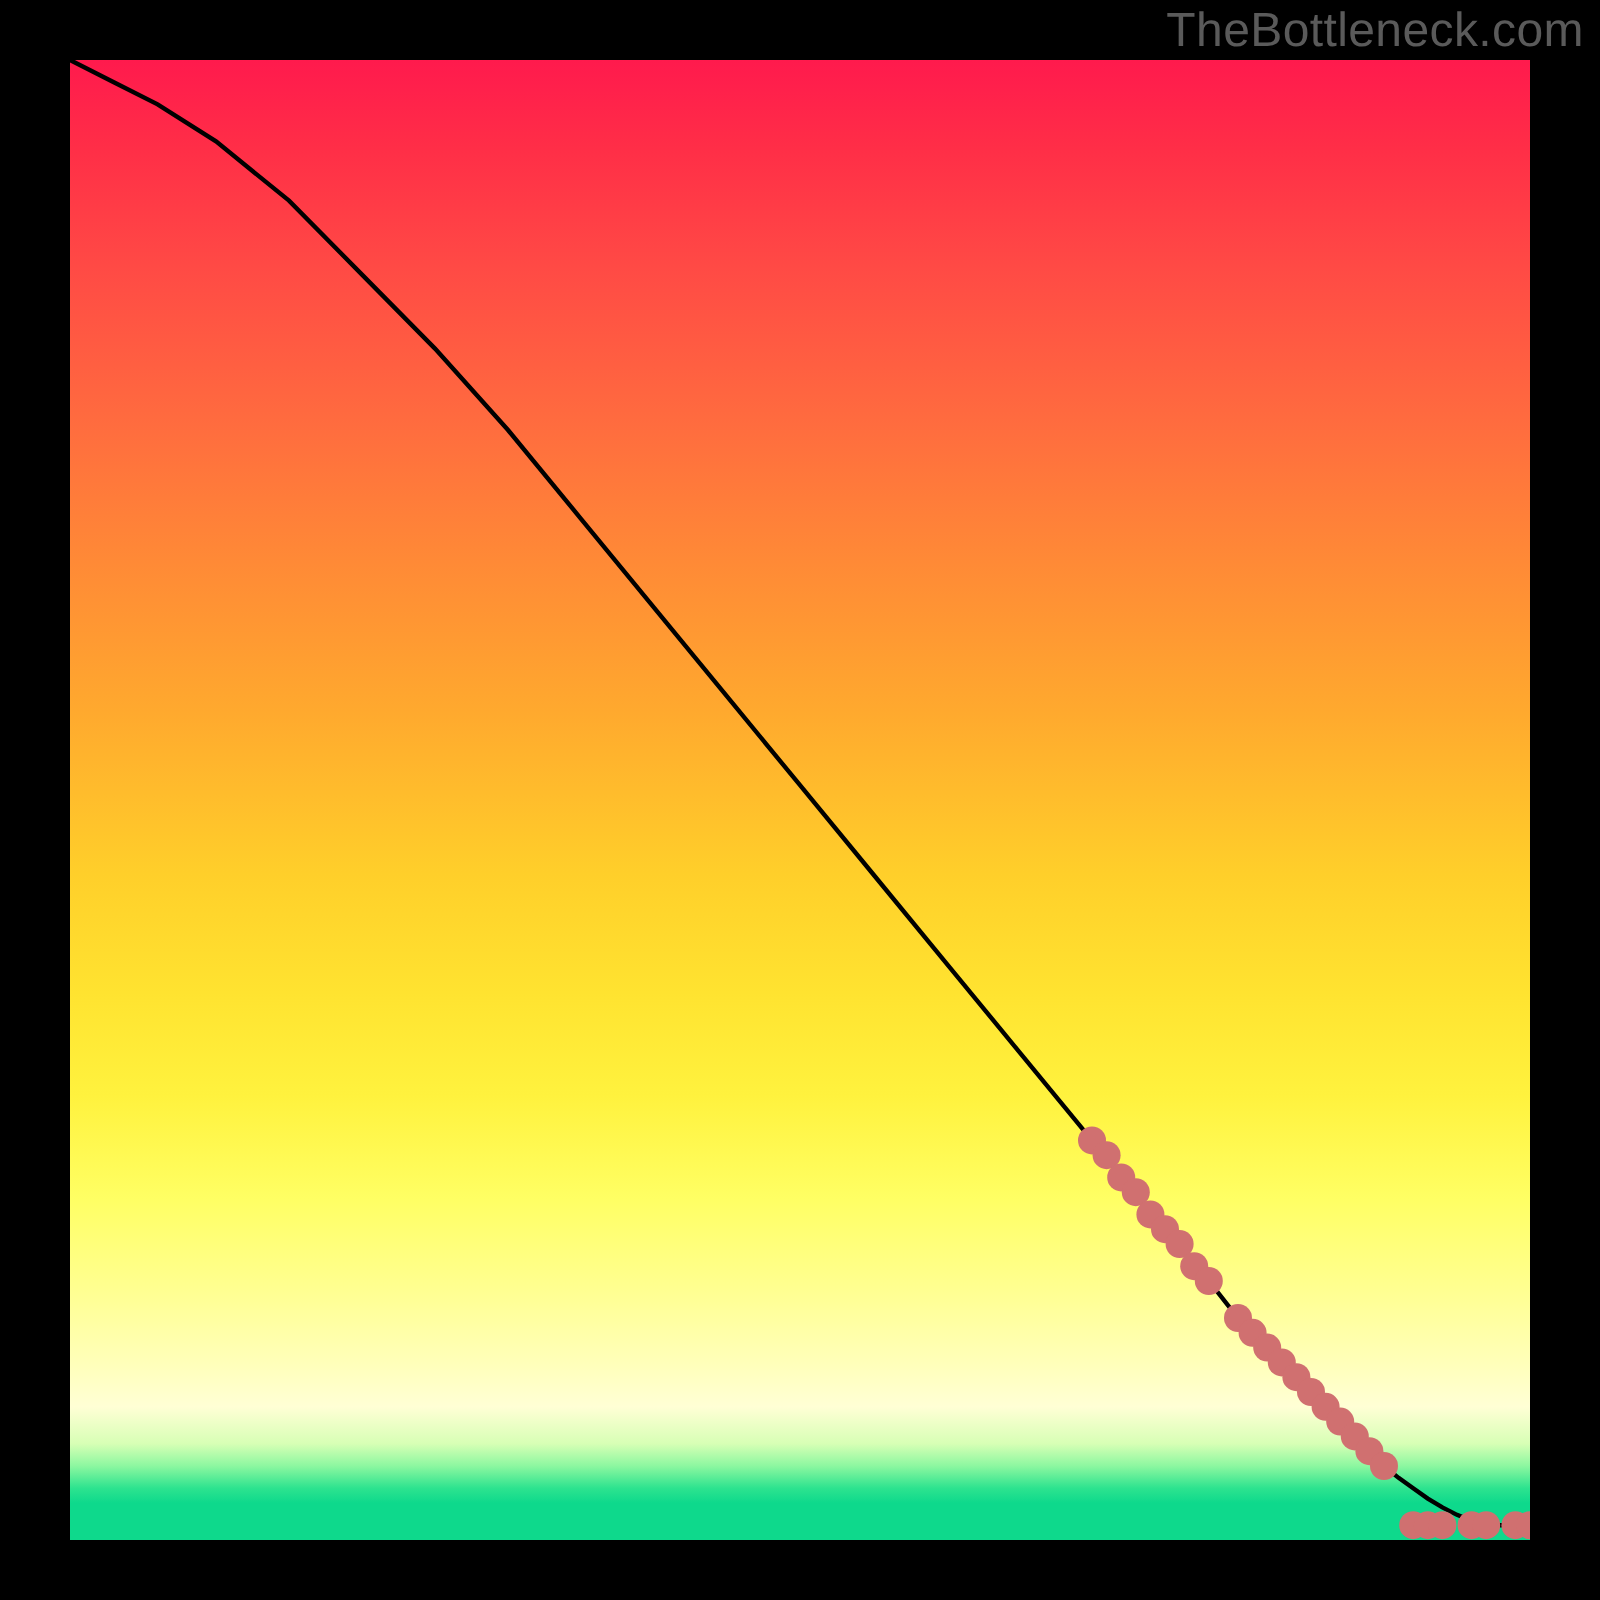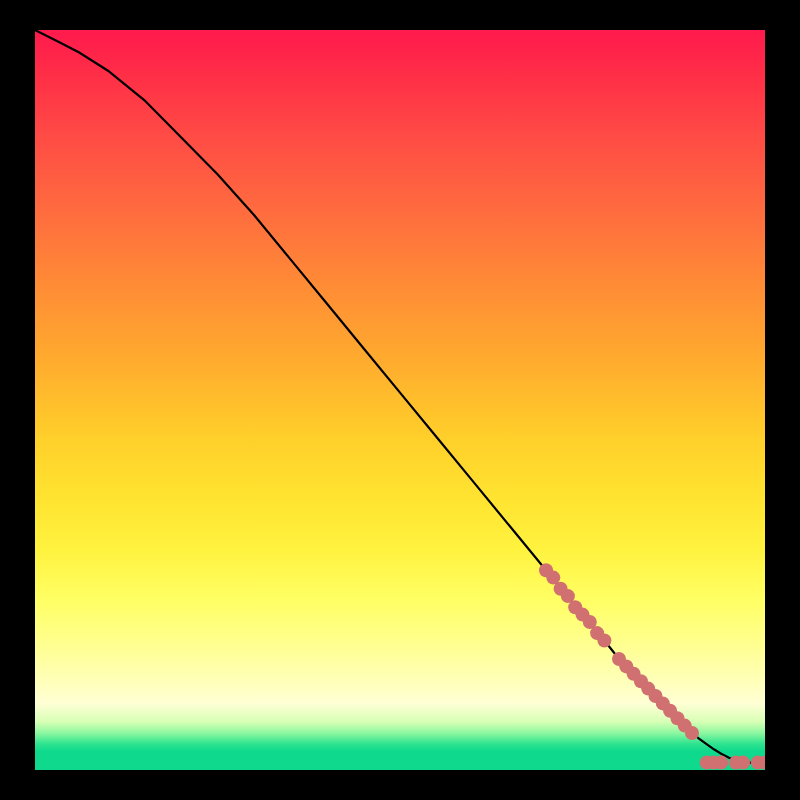--- a/index.html
+++ b/index.html
@@ -61,20 +61,21 @@
     top: 0;
     width: 730px;
     height: 740px;
   }
 </style>
 </head>
 <body>
 
 <div class="frame">
 
+  <div class="watermark">TheBottleneck.com</div>
 
   <div class="plot-area">
     <svg class="overlay" viewBox="0 0 730 740" preserveAspectRatio="none">
       <path id="curve-path" fill="none" stroke="#000" stroke-width="2.2" d="M0.00 0.00 L21.90 11.10 L43.80 22.20 L73.00 40.70 L109.50 70.30 L146.00 107.30 L182.50 144.30 L219.00 185.00 L255.50 229.40 L292.00 273.80 L328.50 318.20 L365.00 362.60 L401.50 407.00 L438.00 451.40 L474.50 495.80 L511.00 540.20 L547.50 584.60 L569.40 610.50 L584.00 629.00 L598.60 643.80 L613.20 658.60 L627.80 673.40 L642.40 688.20 L657.00 703.00 L664.30 708.92 L671.60 714.10 L678.90 719.28 L686.20 723.72 L693.50 727.42 L700.80 730.38 L708.10 732.60 L715.40 732.60 L722.70 732.60 L730.00 732.60"></path>
       <g id="marker-group">
           <circle cx="511.00" cy="540.20" r="7" fill="#d07070"></circle>
           <circle cx="518.30" cy="547.60" r="7" fill="#d07070"></circle>
           <circle cx="525.60" cy="558.70" r="7" fill="#d07070"></circle>
           <circle cx="532.90" cy="566.10" r="7" fill="#d07070"></circle>
           <circle cx="540.20" cy="577.20" r="7" fill="#d07070"></circle>

